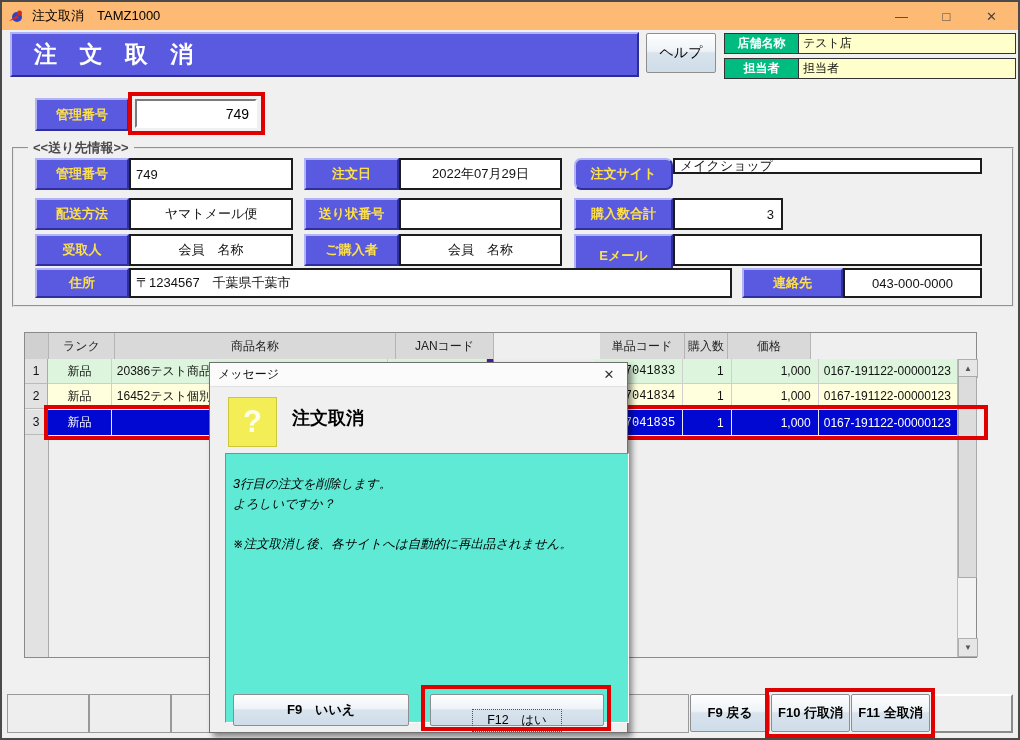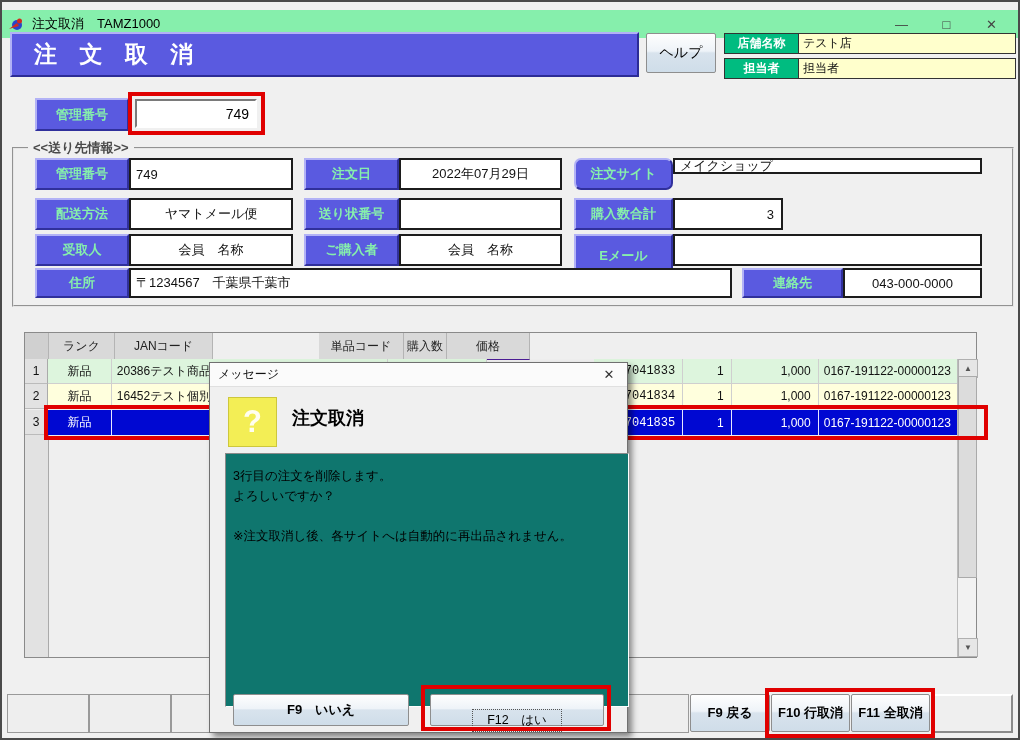--- a/index.html
+++ b/index.html
@@ -2,57 +2,57 @@
 <html><head>
 <meta charset="utf-8">
 <style>
   html,body{margin:0;padding:0;background:#777;}
   .win{position:relative;width:1020px;height:740px;box-sizing:border-box;
        background:#f0f0f0;border:2px solid #4a4a4a;overflow:hidden;
        font-family:"Liberation Sans","DejaVu Sans",sans-serif;color:#111;}
   .abs{position:absolute;box-sizing:border-box;}
 
   
-  .titlebar{left:0;top:0;width:1016px;height:28px;background:#86efac;display:flex;align-items:center;margin-top:8px;}
+  .titlebar{left:0;top:0;width:1016px;height:28px;background:#fdba74;display:flex;align-items:center;}
   .apptitle{font-size:13px;margin-left:8px;color:#000;}
   .wctrls{position:absolute;right:4px;top:0;height:28px;display:flex;}
   .wctrl{width:45px;height:28px;display:flex;align-items:center;justify-content:center;
          font-size:13px;color:#444;}
 
   
   .banner{left:8px;top:30px;width:629px;height:45px;background:#5a5ae0;
           border:2px solid;border-color:#b2b2f6 #2c2c96 #2c2c96 #b2b2f6;
           color:#fff;font-weight:bold;font-size:23px;letter-spacing:8px;
           line-height:40px;padding-left:22px;}
   .btn7{background:linear-gradient(#fefefe,#eef3f8 45%,#d8e3ed 50%,#cfdde9);
         border:1px solid #8e8e8e;border-radius:2px;display:flex;align-items:center;
         justify-content:center;font-size:14px;color:#000;}
   .hdrrow{display:flex;border:1px solid #333;}
   .glabel{background:#00bc80;color:#fff;font-weight:bold;font-size:12px;width:73px;
           display:flex;align-items:center;justify-content:center;border-right:1px solid #333;}
   .gval{background:#ffffcc;font-size:12px;flex:1;display:flex;align-items:center;padding-left:4px;}
 
   
   .blbl{background:#5a5ae0;border:2px solid;border-color:#b2b2f6 #30309c #30309c #b2b2f6;
-        color:#86efac;font-weight:bold;font-size:13px;display:flex;align-items:center;justify-content:center;}
+        color:#fde047;font-weight:bold;font-size:13px;display:flex;align-items:center;justify-content:center;}
   .wfld{background:#fff;border:2px solid #1c1c1c;font-size:13px;display:flex;align-items:center;}
   .al{padding-left:5px;justify-content:flex-start;}
   .ac{justify-content:center;}
   .ar{padding-right:7px;justify-content:flex-end;}
 
   .redbox{border:4px solid #e00000;background:transparent;pointer-events:none;}
 
   .group{left:10px;top:145px;width:1002px;height:160px;border:2px groove #e6e6e6;}
   .grouptitle{left:26px;top:137px;background:#f0f0f0;padding:0 5px;font-size:13px;
               font-weight:bold;color:#4a4a4a;}
 
   
   .grid{left:22px;top:330px;width:953px;height:326px;background:#efefef;border:1px solid #8a8a8a;}
   .trow{display:flex;height:25px;}
-  .th{background:#d9d9d9;border-right:1px solid #b4b4b4;border-bottom:1px solid #4c1d95;
+  .th{background:#d9d9d9;border-right:1px solid #b4b4b4;border-bottom:5px solid #4c1d95;
       font-size:12px;color:#222;display:flex;align-items:center;justify-content:center;height:26px;}
   .td{font-size:12px;display:flex;align-items:center;border-right:1px solid #cfcfcf;
       border-bottom:1px solid #cfcfcf;overflow:hidden;white-space:nowrap;}
   .rn{background:#e2e2e2;border-right:1px solid #aaa;border-bottom:1px solid #bbb;
       display:flex;align-items:center;justify-content:center;font-size:12px;}
   .c0{width:23px;}.c1{width:65px;}.c2{width:280px;}.c3{width:97px;}.c4{width:105px;margin-top:35px;}
   .c5{width:84px;font-family:Liberation Mono, monospace;}.c6{width:42px;}.c7{width:82px;}.c8{width:157px;}
   .rowgreen .td{background:#ddf5dd;}
   .rowyellow .td{background:#ffffdd;}
   .rowsel .td{background:#0008d2;color:#fff;border-right:1px solid #e8e8ff;border-bottom:none;}
@@ -67,23 +67,23 @@
           border:1px solid #707070;box-shadow:4px 4px 6px rgba(0,0,0,.45);z-index:40;}
   .dtitle{position:absolute;left:0;top:0;right:0;height:23px;background:#fbfbfb;
           border-bottom:1px solid #e0e0e0;display:flex;align-items:center;}
   .dtitle span{font-size:12px;margin-left:8px;}
   .dclose{position:absolute;right:0;top:0;width:36px;height:23px;display:flex;
           align-items:center;justify-content:center;font-size:13px;color:#333;}
   .qicon{position:absolute;left:18px;top:34px;width:47px;height:48px;background:#f3ee55;
          border:1px solid #cdc73c;color:#fffef0;font-size:31px;font-weight:bold;
          display:flex;align-items:center;justify-content:center;}
   .dheading{position:absolute;left:82px;top:43px;font-size:18px;font-weight:bold;color:#000;}
-  .dmsg{position:absolute;left:15px;top:90px;width:388px;height:228px;background:#0f766e;
+  .dmsg{position:absolute;left:15px;top:90px;width:388px;height:228px;background:#5eead4;
         border:1px solid;border-color:#8a8a8a #fdfdfd #fdfdfd #8a8a8a;
-        font-size:12.5px;line-height:1.6;padding:12px 7px;white-space:pre-line;color:#000;}
+        font-size:12.5px;line-height:1.6;padding:20px 7px;white-space:pre-line;color:#000;font-style:italic;}
   .dbtn{position:absolute;height:30px;font-size:13px;font-weight:bold;}
   .focusin{border:1px dotted #555;padding:2px 14px;font-weight:normal;font-size:12.5px;margin-top:20px;}
 
   
   .fcell{top:692px;height:39px;background:#eee;border:1px solid #999;}
   .fbtn{top:692px;height:38px;font-size:13px;font-weight:bold;}
   .fcell-raised{border:2px solid;border-color:#fff #8a8a8a #8a8a8a #fff;background:#efefef;}
 </style>
 </head>
 <body>
@@ -146,20 +146,21 @@
 
   <div class="abs blbl" style="left:33px;top:266px;width:94px;height:30px;">住所</div>
   <div class="abs wfld al" style="left:127px;top:266px;width:603px;height:30px;">〒1234567　千葉県千葉市</div>
   <div class="abs blbl" style="left:740px;top:266px;width:101px;height:30px;">連絡先</div>
   <div class="abs wfld ac" style="left:841px;top:266px;width:139px;height:30px;">043-000-0000</div>
 
   <div class="abs grid">
     <div class="hrow">
       <div class="th c0" style="background:#d0d0d0;"></div>
       <div class="th c1">ランク</div>
+      <div class="th c2">商品名称</div>
       <div class="th c3">JANコード</div>
       <div class="th c4">規格番号</div>
       <div class="th c5">単品コード</div>
       <div class="th c6">購入数</div>
       <div class="th c7">価格</div>
     </div>
 
     <div class="trow rowgreen">
       <div class="rn c0">1</div>
       <div class="td c1 ac">新品</div>

